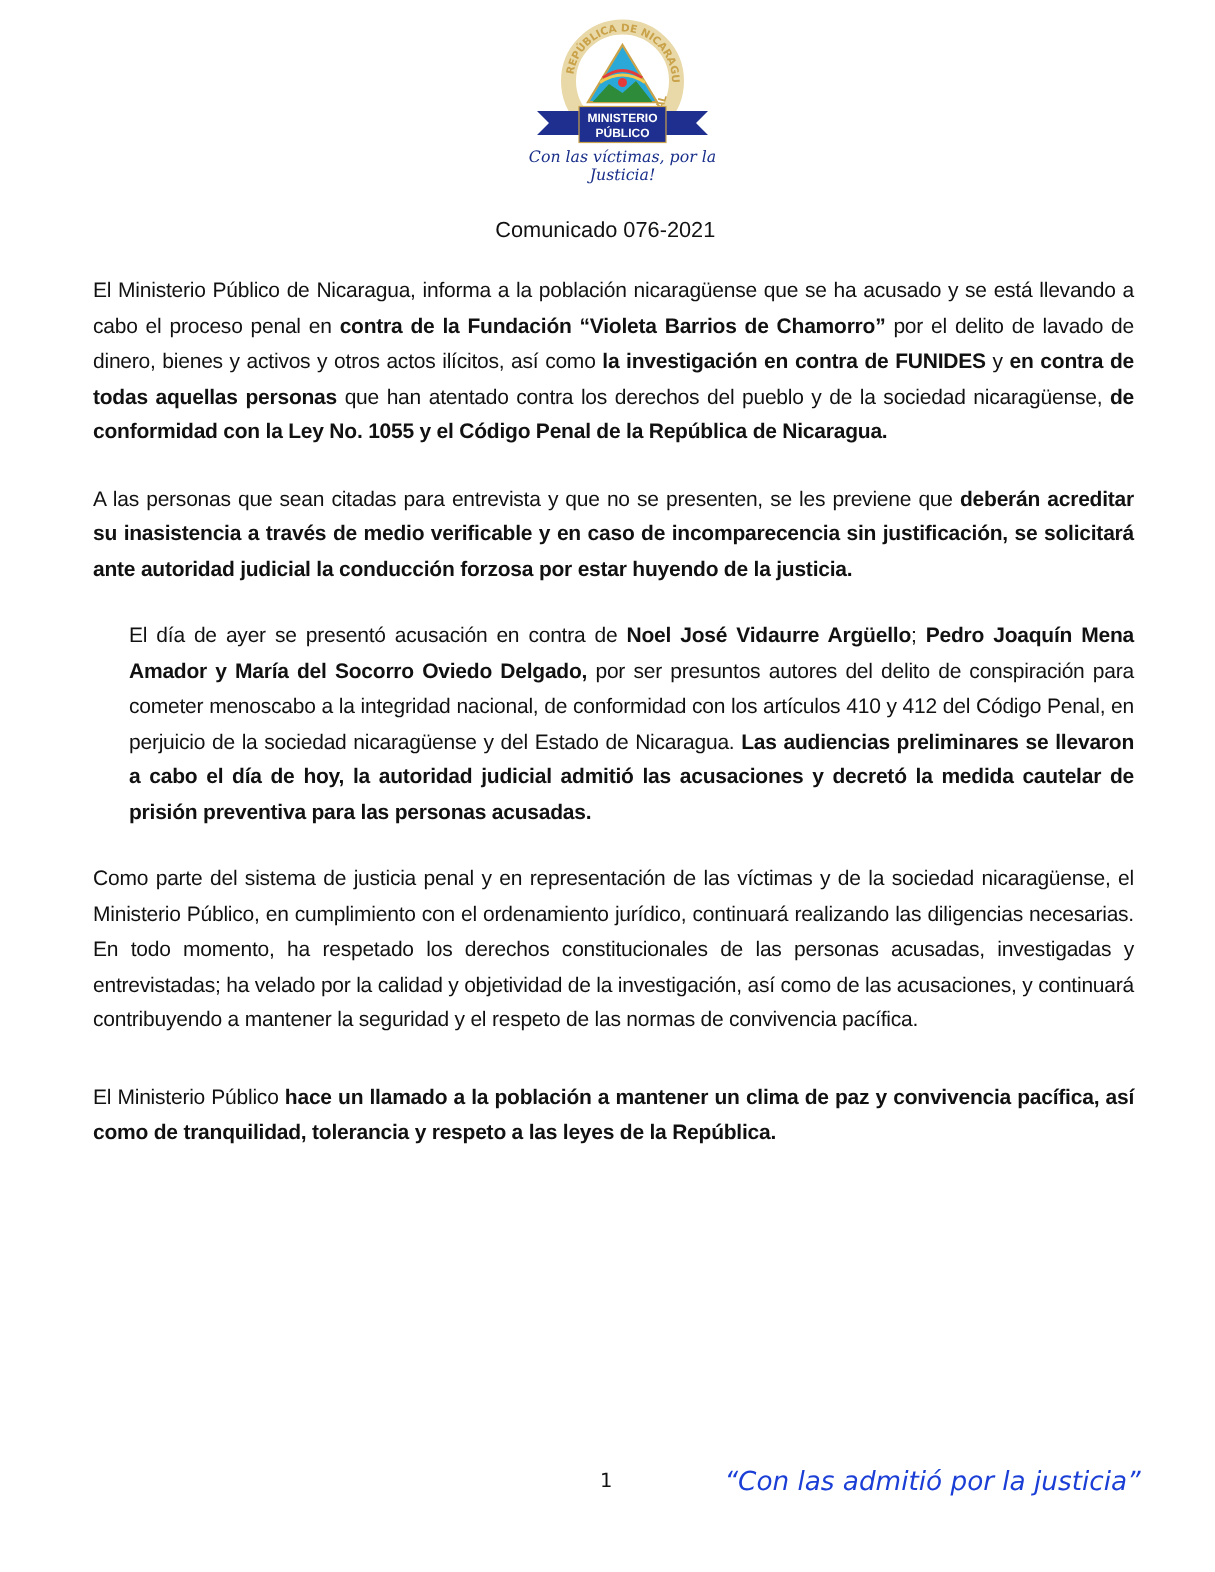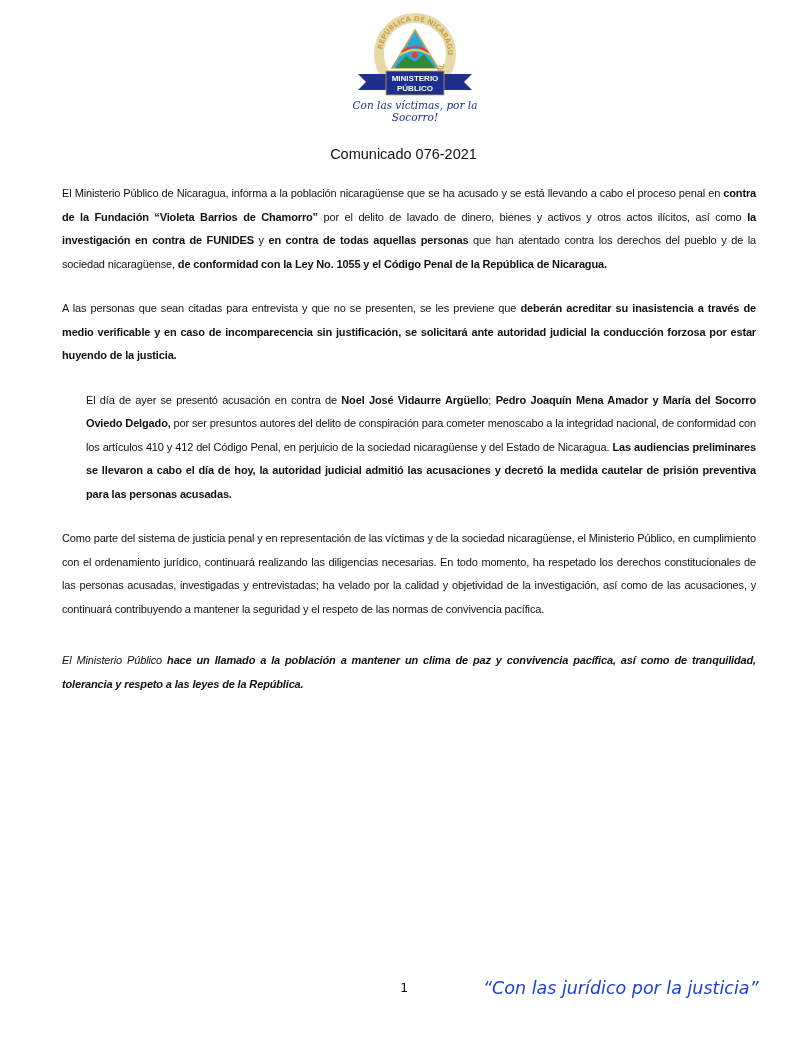--- a/index.html
+++ b/index.html
@@ -12,28 +12,28 @@
   .slogan-top {
     position: absolute; left: 330px; top: 99px; width: 170px; text-align: center;
     font-family: "DejaVu Serif", serif; font-style: italic; font-size: 10.5px; color: #1a2f8a;
   }
   .title {
     position: absolute; top: 146px; left: 0; width: 807px; text-align: center;
     font-size: 14.5px; color: #111;
   }
   .body { position: absolute; left: 62px; top: 182px; width: 694px; }
   .para {
-    margin: 0 0 21px 0; font-size: 11px; line-height: 23.5px; text-align: justify;
+    margin: 0 0 21px 0; font-size: 14px; line-height: 23.5px; text-align: justify;
     letter-spacing: -0.15px;
   }
   .para b { font-weight: bold; }
   .p2 { }
   .p3 { margin-top: 16px; margin-left: 24px; }
   .p4 { }
-  .p5 { margin-top: 28px; font-style: italic; }
+  .p5 { margin-top: 28px; }
   .footer-page {
     position: absolute; left: 400px; top: 980px; font-size: 13px; color: #111;
     font-family: "DejaVu Sans", sans-serif;
   }
   .footer-slogan {
     position: absolute; left: 483px; top: 978px; font-size: 17.5px; font-style: italic;
     color: #1b3fd6; font-family: "DejaVu Sans", sans-serif;
   }
 </style>
 </head>
@@ -57,26 +57,26 @@
     <path d="M 70 47 Q 85 37 100 47" stroke="#f2c94c" stroke-width="2" fill="none"></path>
     <polygon points="65,60 76,48 85,54 94,46 105,60" fill="#2e8b3a"></polygon>
     <circle cx="85" cy="47" r="3" fill="#e63b3b"></circle>
     <polygon points="28,66 60,66 60,82 28,82 36,74" fill="#1f2f8f"></polygon>
     <polygon points="142,66 110,66 110,82 142,82 134,74" fill="#1f2f8f"></polygon>
     <rect x="56" y="63" width="58" height="24" fill="#1f2f8f" stroke="#c9a24a" stroke-width="0.8"></rect>
     <text x="85" y="73" text-anchor="middle" font-size="8" font-weight="bold" fill="#ffffff" font-family="Liberation Sans, sans-serif">MINISTERIO</text>
     <text x="85" y="83" text-anchor="middle" font-size="8" font-weight="bold" fill="#ffffff" font-family="Liberation Sans, sans-serif">PÚBLICO</text>
   </svg>
 </div>
-<div class="slogan-top">Con las víctimas, por la Socorro!</div>
+<div class="slogan-top">Con las víctimas, por la Justicia!</div>
 
 <div class="title">Comunicado 076-2021</div>
 
 <div class="body">
   <p class="para p1"><span>El Ministerio Público de Nicaragua, informa a la población nicaragüense que se ha acusado y se está llevando a cabo el proceso penal en </span><b>contra de la Fundación “Violeta Barrios de Chamorro”</b><span> por el delito de lavado de dinero, bienes y activos y otros actos ilícitos, así como </span><b>la investigación en contra de FUNIDES</b><span> y </span><b>en contra de todas aquellas personas</b><span> que han atentado contra los derechos del pueblo y de la sociedad nicaragüense, </span><b>de conformidad con la Ley No. 1055 y el Código Penal de la República de Nicaragua.</b></p>
   <p class="para p2"><span>A las personas que sean citadas para entrevista y que no se presenten, se les previene que </span><b>deberán acreditar su inasistencia a través de medio verificable y en caso de incomparecencia sin justificación, se solicitará ante autoridad judicial la conducción forzosa por estar huyendo de la justicia.</b></p>
   <p class="para p3"><span>El día de ayer se presentó acusación en contra de </span><b>Noel José Vidaurre Argüello</b><span>; </span><b>Pedro Joaquín Mena Amador y María del Socorro Oviedo Delgado,</b><span> por ser presuntos autores del delito de conspiración para cometer menoscabo a la integridad nacional, de conformidad con los artículos 410 y 412 del Código Penal, en perjuicio de la sociedad nicaragüense y del Estado de Nicaragua. </span><b>Las audiencias preliminares se llevaron a cabo el día de hoy, la autoridad judicial admitió las acusaciones y decretó la medida cautelar de prisión preventiva para las personas acusadas.</b></p>
   <p class="para p4"><span>Como parte del sistema de justicia penal y en representación de las víctimas y de la sociedad nicaragüense, el Ministerio Público, en cumplimiento con el ordenamiento jurídico, continuará realizando las diligencias necesarias. En todo momento, ha respetado los derechos constitucionales de las personas acusadas, investigadas y entrevistadas; ha velado por la calidad y objetividad de la investigación, así como de las acusaciones, y continuará contribuyendo a mantener la seguridad y el respeto de las normas de convivencia pacífica.</span></p>
   <p class="para p5"><span>El Ministerio Público </span><b>hace un llamado a la población a mantener un clima de paz y convivencia pacífica, así como de tranquilidad, tolerancia y respeto a las leyes de la República.</b></p>
 </div>
 
 <div class="footer-page">1</div>
-<div class="footer-slogan">“Con las jurídico por la justicia”</div>
+<div class="footer-slogan">“Con las admitió por la justicia”</div>
 
 </body></html>

